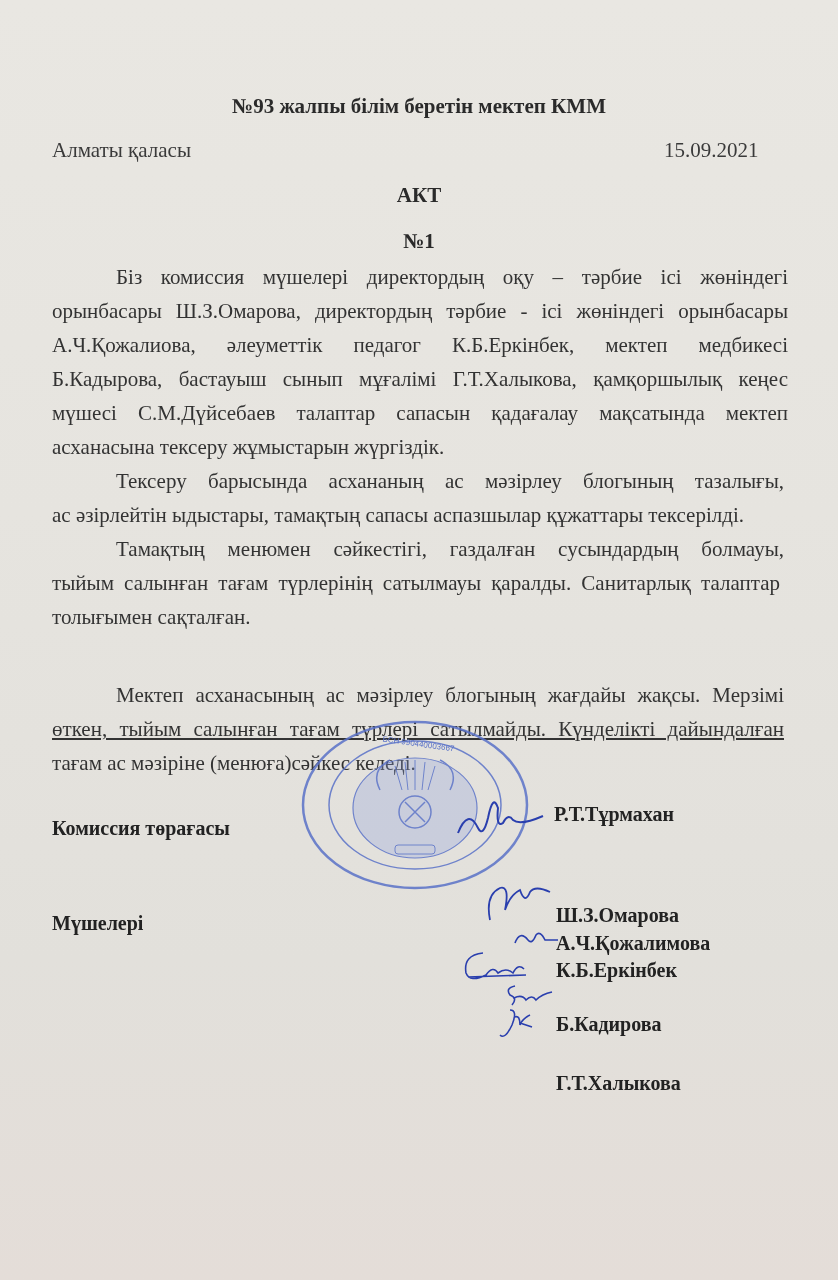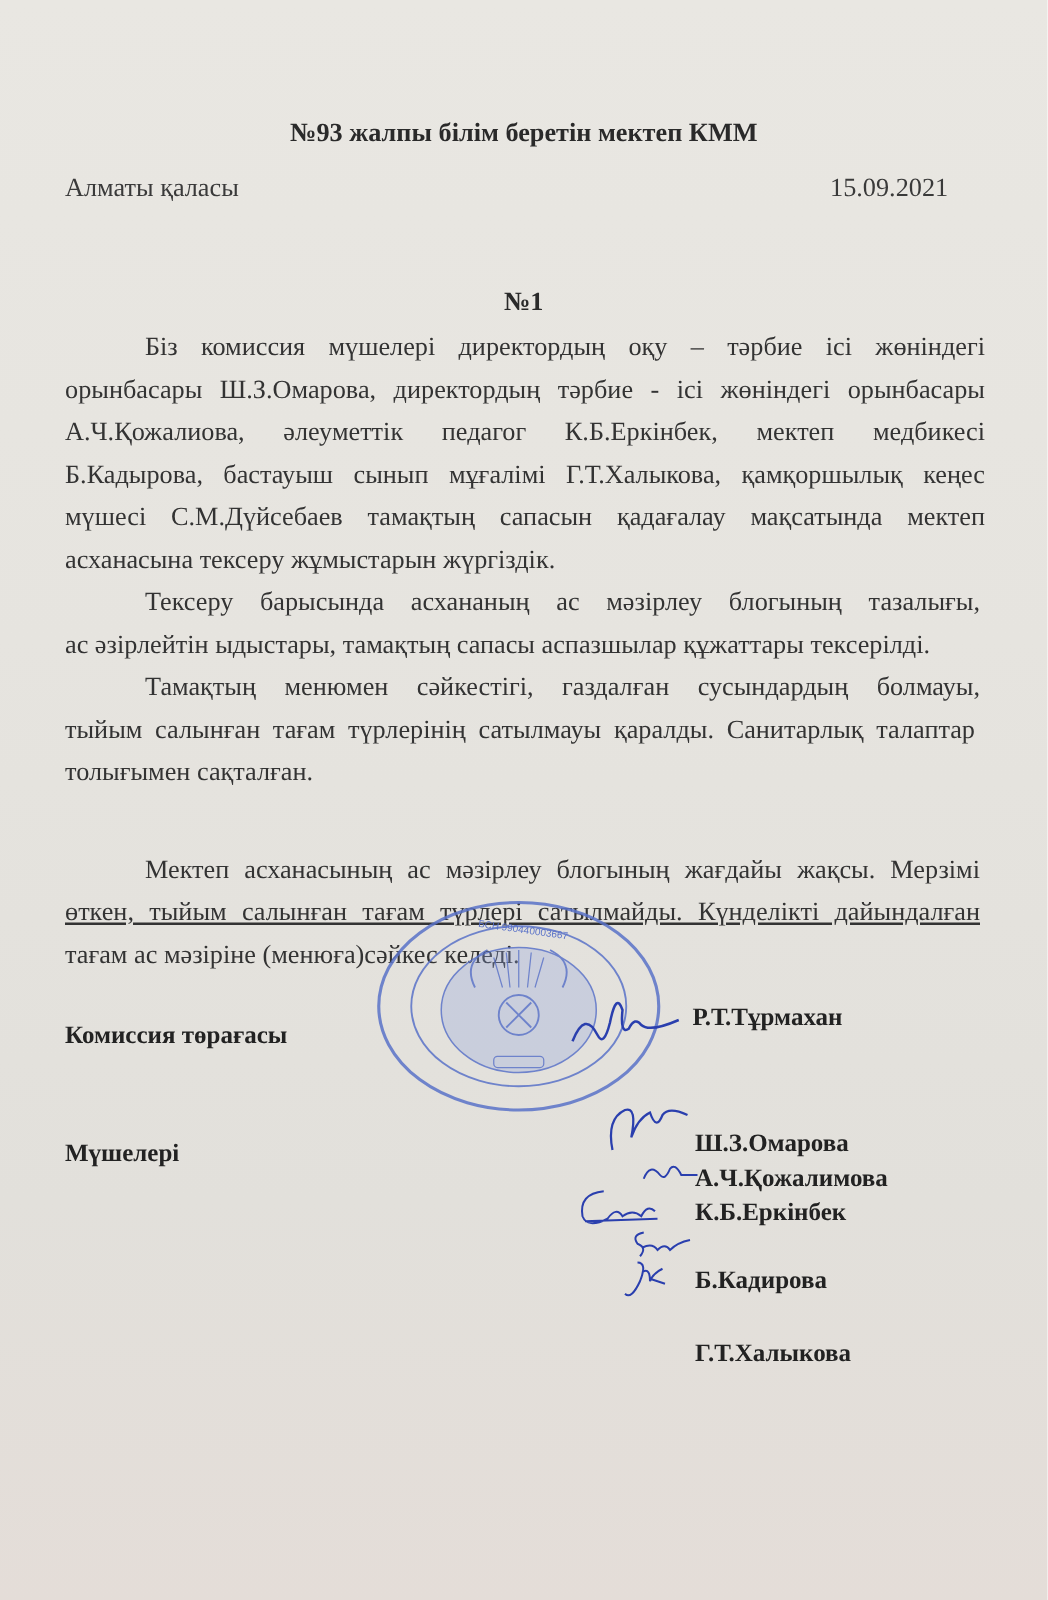--- a/index.html
+++ b/index.html
@@ -26,28 +26,29 @@
     .sig { position: absolute; }
   </style>
 </head>
 <body>
 
 <div class="page">
 
   <div class="abs org-title">№93 жалпы білім беретін мектеп КММ</div>
   <div class="abs city">Алматы қаласы</div>
   <div class="abs date">15.09.2021</div>
+  <div class="abs act-title">АКТ</div>
   <div class="abs act-no">№1</div>
 
   <div>
     <div class="line just" style="top:265px; left:116px; width:672px;">Біз комиссия мүшелері директордың оқу – тәрбие ісі жөніндегі</div>
     <div class="line just" style="top:299px;">орынбасары Ш.З.Омарова, директордың тәрбие - ісі жөніндегі орынбасары</div>
     <div class="line just" style="top:333px;">А.Ч.Қожалиова, әлеуметтік педагог К.Б.Еркінбек, мектеп медбикесі</div>
     <div class="line just" style="top:367px;">Б.Кадырова, бастауыш сынып мұғалімі Г.Т.Халыкова, қамқоршылық кеңес</div>
-    <div class="line just" style="top:401px;">мүшесі С.М.Дүйсебаев тамақтың сапасын қадағалау мақсатында мектеп</div>
+    <div class="line just" style="top:401px;">мүшесі С.М.Дүйсебаев талаптар сапасын қадағалау мақсатында мектеп</div>
     <div class="line" style="top:435px; left:52px;">асханасына тексеру жұмыстарын жүргіздік.</div>
   </div>
 
   <div>
     <div class="line just" style="top:469px; left:116px; width:668px;">Тексеру барысында асхананың ас мәзірлеу блогының тазалығы,</div>
     <div class="line" style="top:503px; left:52px;">ас әзірлейтін  ыдыстары, тамақтың сапасы аспазшылар құжаттары тексерілді.</div>
   </div>
 
   <div>
     <div class="line just" style="top:537px; left:116px; width:668px;">Тамақтың менюмен сәйкестігі, газдалған сусындардың болмауы,</div>

